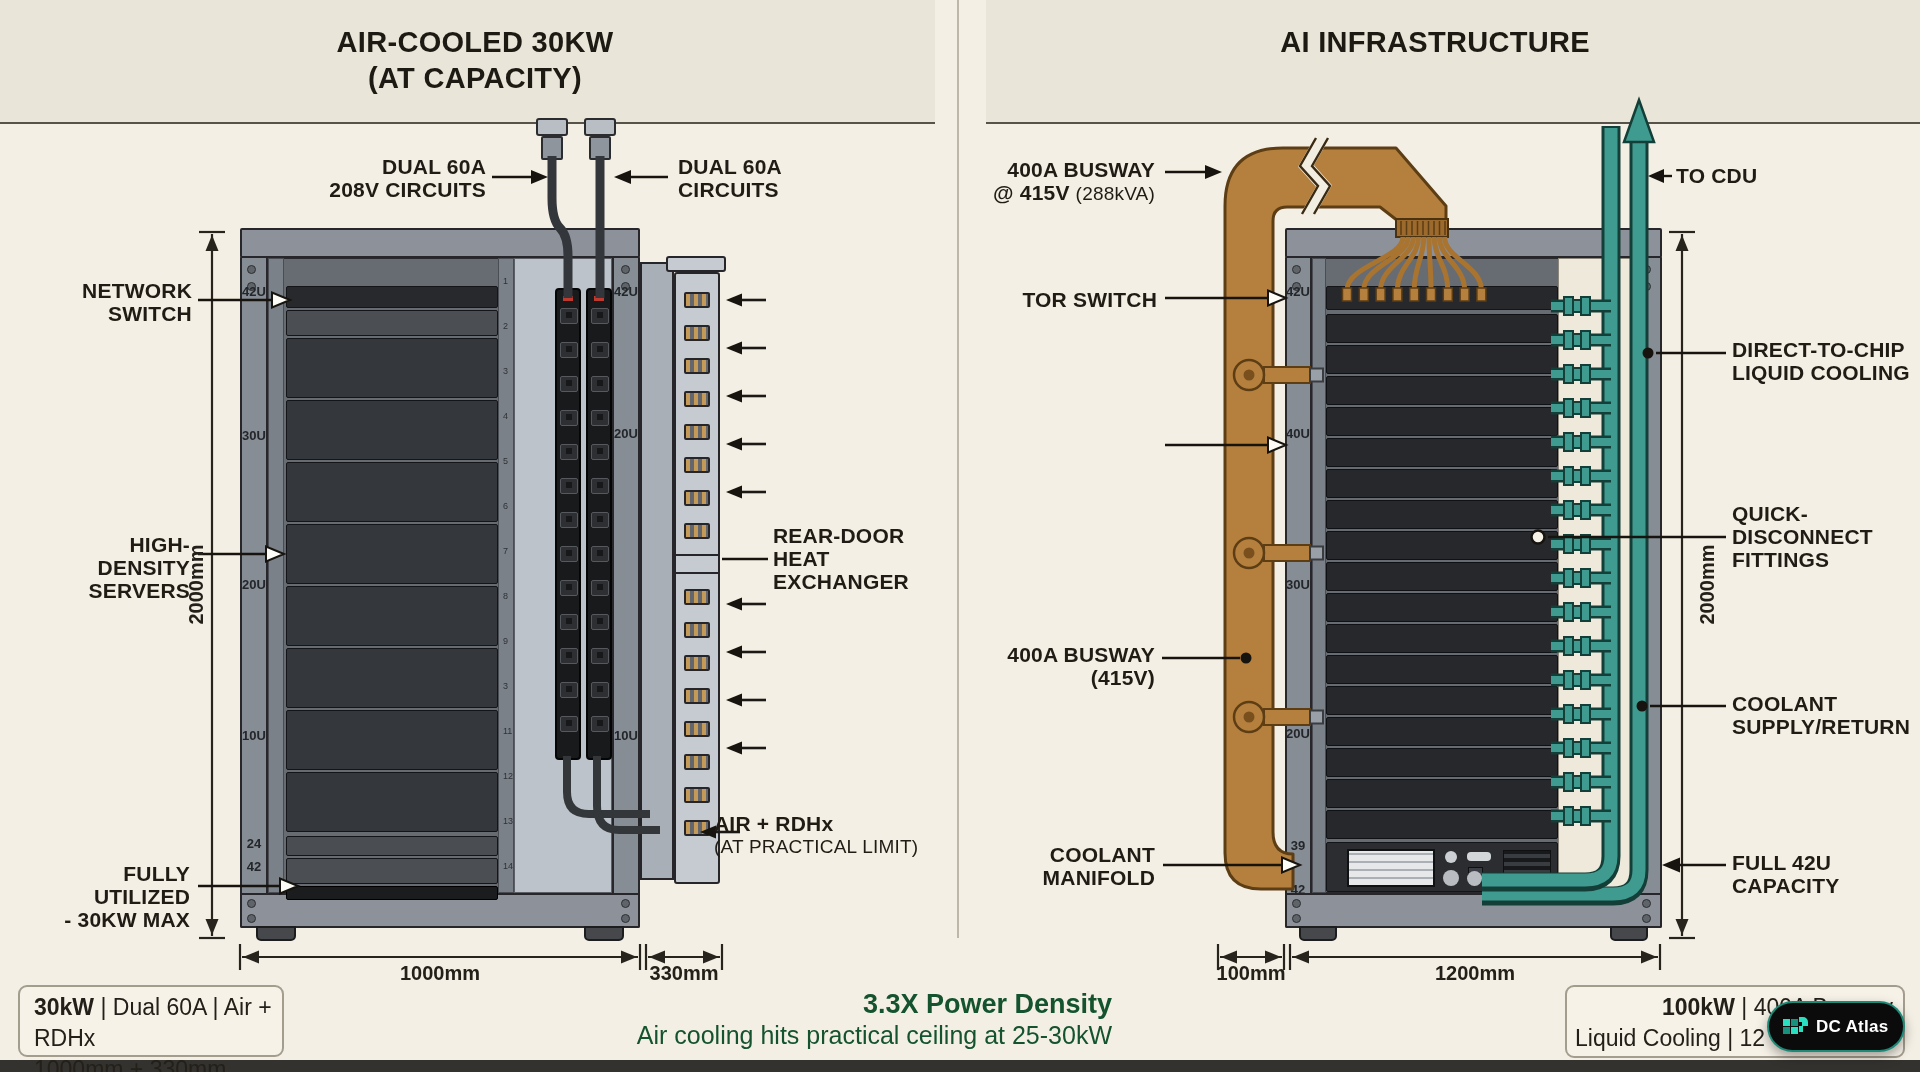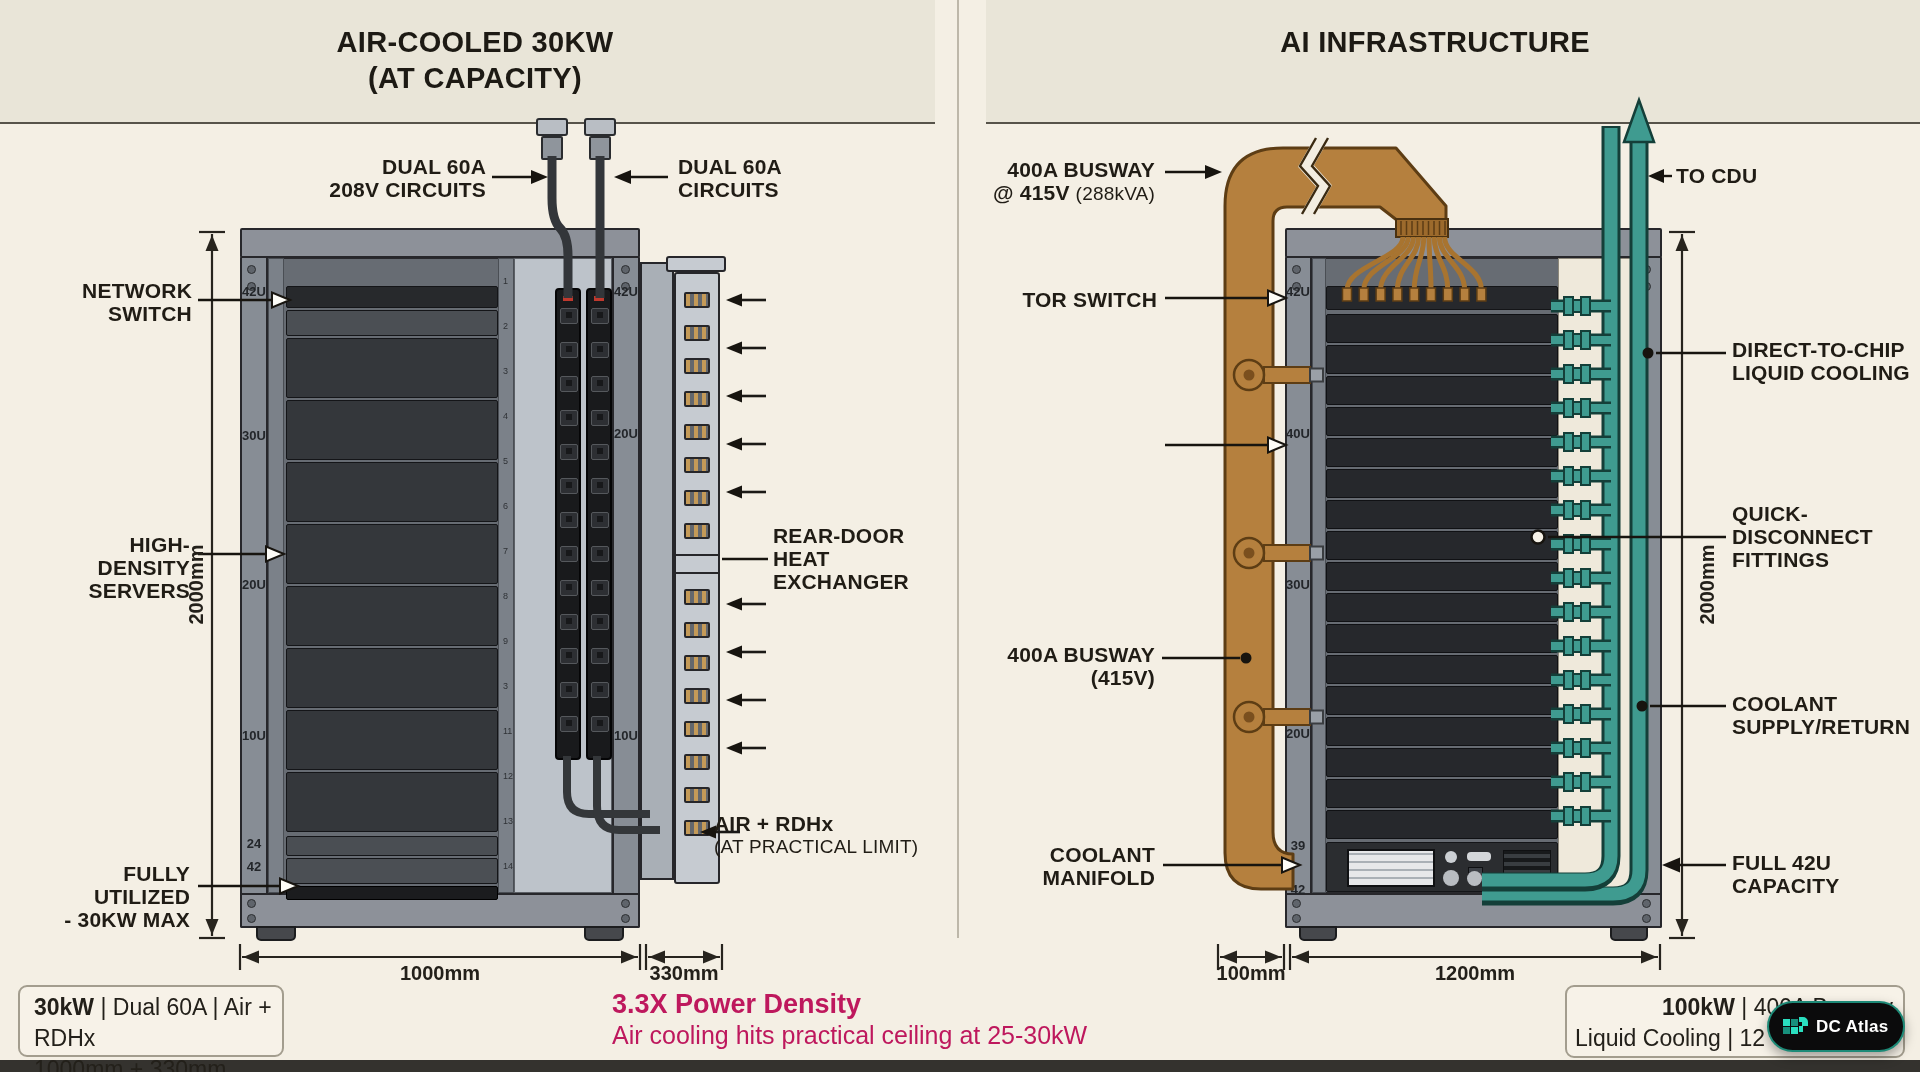--- a/index.html
+++ b/index.html
@@ -47,21 +47,21 @@
   .plugbody{position:absolute;background:#8f959c;border:2px solid #2a2c2f;border-radius:2px;box-sizing:border-box;z-index:5;}
   .svg-layer{position:absolute;inset:0;z-index:5;pointer-events:none;}
   .dl{stroke:#27241e;stroke-width:2.2;fill:none;}
   .df{fill:#27241e;}
   .ld{stroke:#17140f;stroke-width:2.4;fill:none;}
   .wh{fill:#fdfcf7;stroke:#17140f;stroke-width:2;}
   .bh{fill:#17140f;}
   .sumbox{position:absolute;background:#f7f2e8;border:2px solid #a39d8e;border-radius:9px;z-index:6;
           font-size:23px;line-height:31px;color:#23201a;box-sizing:border-box;}
   .sumbox b{font-weight:700;}
-  .footer{position:absolute;z-index:6;text-align:left;color:#be185d;}
+  .footer{position:absolute;z-index:6;text-align:right;color:#14532d;}
   .footer .h{font-weight:800;font-size:27px;line-height:32px;}
   .footer .s{font-weight:400;font-size:25px;line-height:31px;}
   .badge{position:absolute;left:1767px;top:1001px;width:138px;height:51px;background:#0b0b0c;border-radius:27px;
          z-index:8;display:flex;align-items:center;gap:8px;padding:0 13px;box-sizing:border-box;
          border:2px solid rgba(42,223,192,.6);box-shadow:0 5px 12px rgba(0,0,0,.35);}
   .badge span{color:#fff;font-weight:700;font-size:17px;letter-spacing:.3px;}
 </style>
 </head>
 <body>
 

